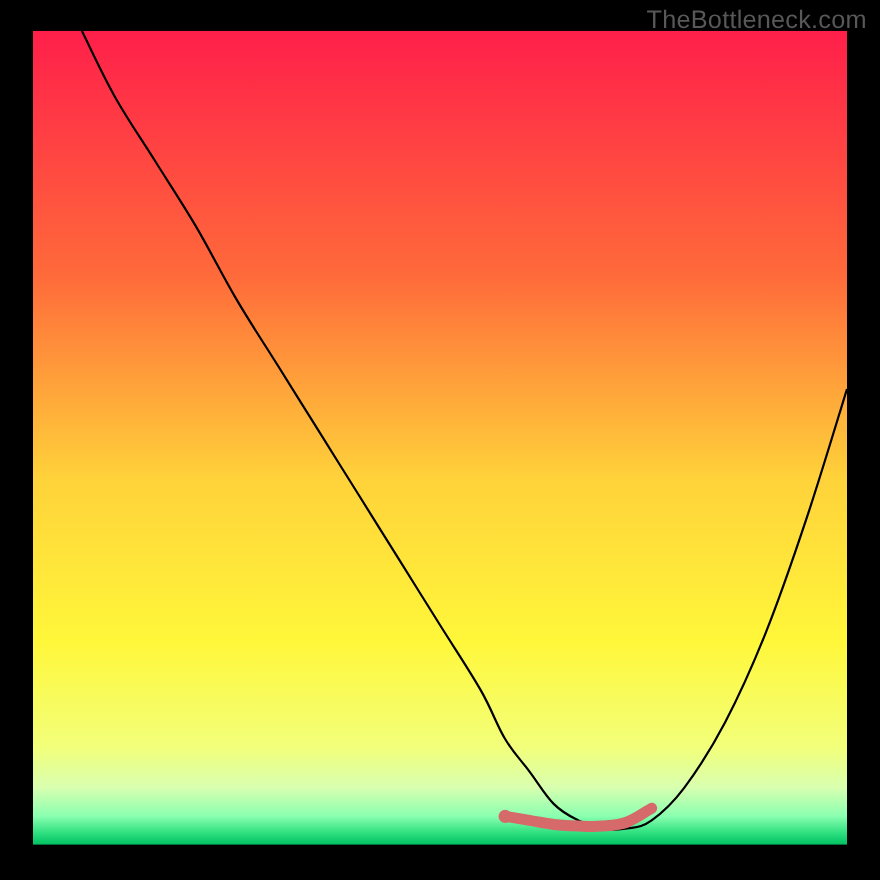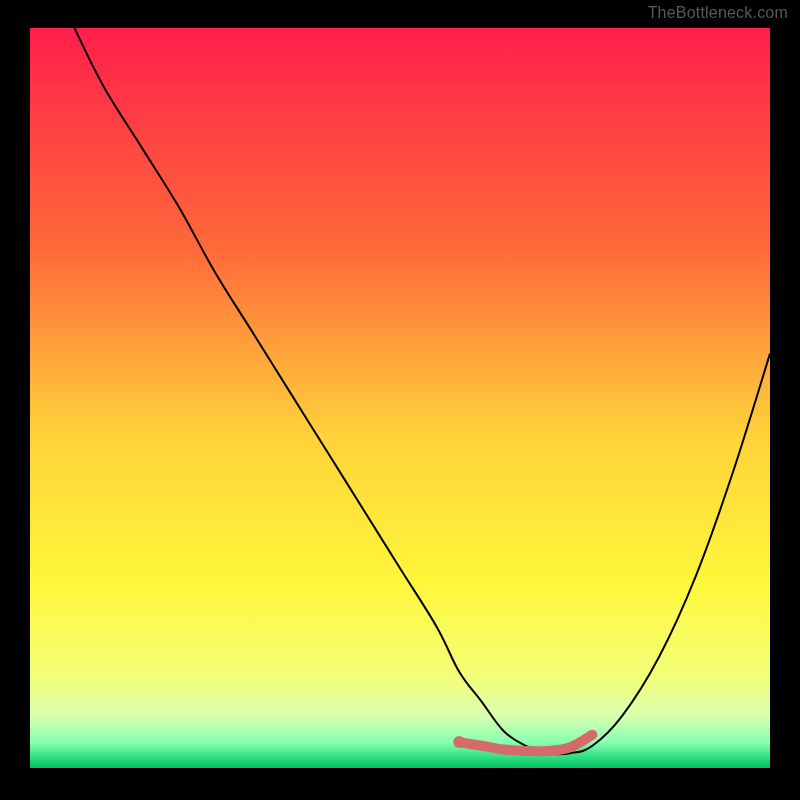--- a/index.html
+++ b/index.html
@@ -8,21 +8,21 @@
     position: relative;
     width: 800px;
     height: 800px;
     background: #000;
   }
   .watermark {
     position: absolute;
     top: 4px;
     right: 12px;
     font-family: Arial, Helvetica, sans-serif;
-    font-size: 16px;
+    font-size: 23px;
     color: #585858;
     letter-spacing: 0.2px;
     z-index: 10;
   }
   .plot-wrap {
     position: absolute;
     left: 30px;
     top: 28px;
     width: 740px;
     height: 740px;

